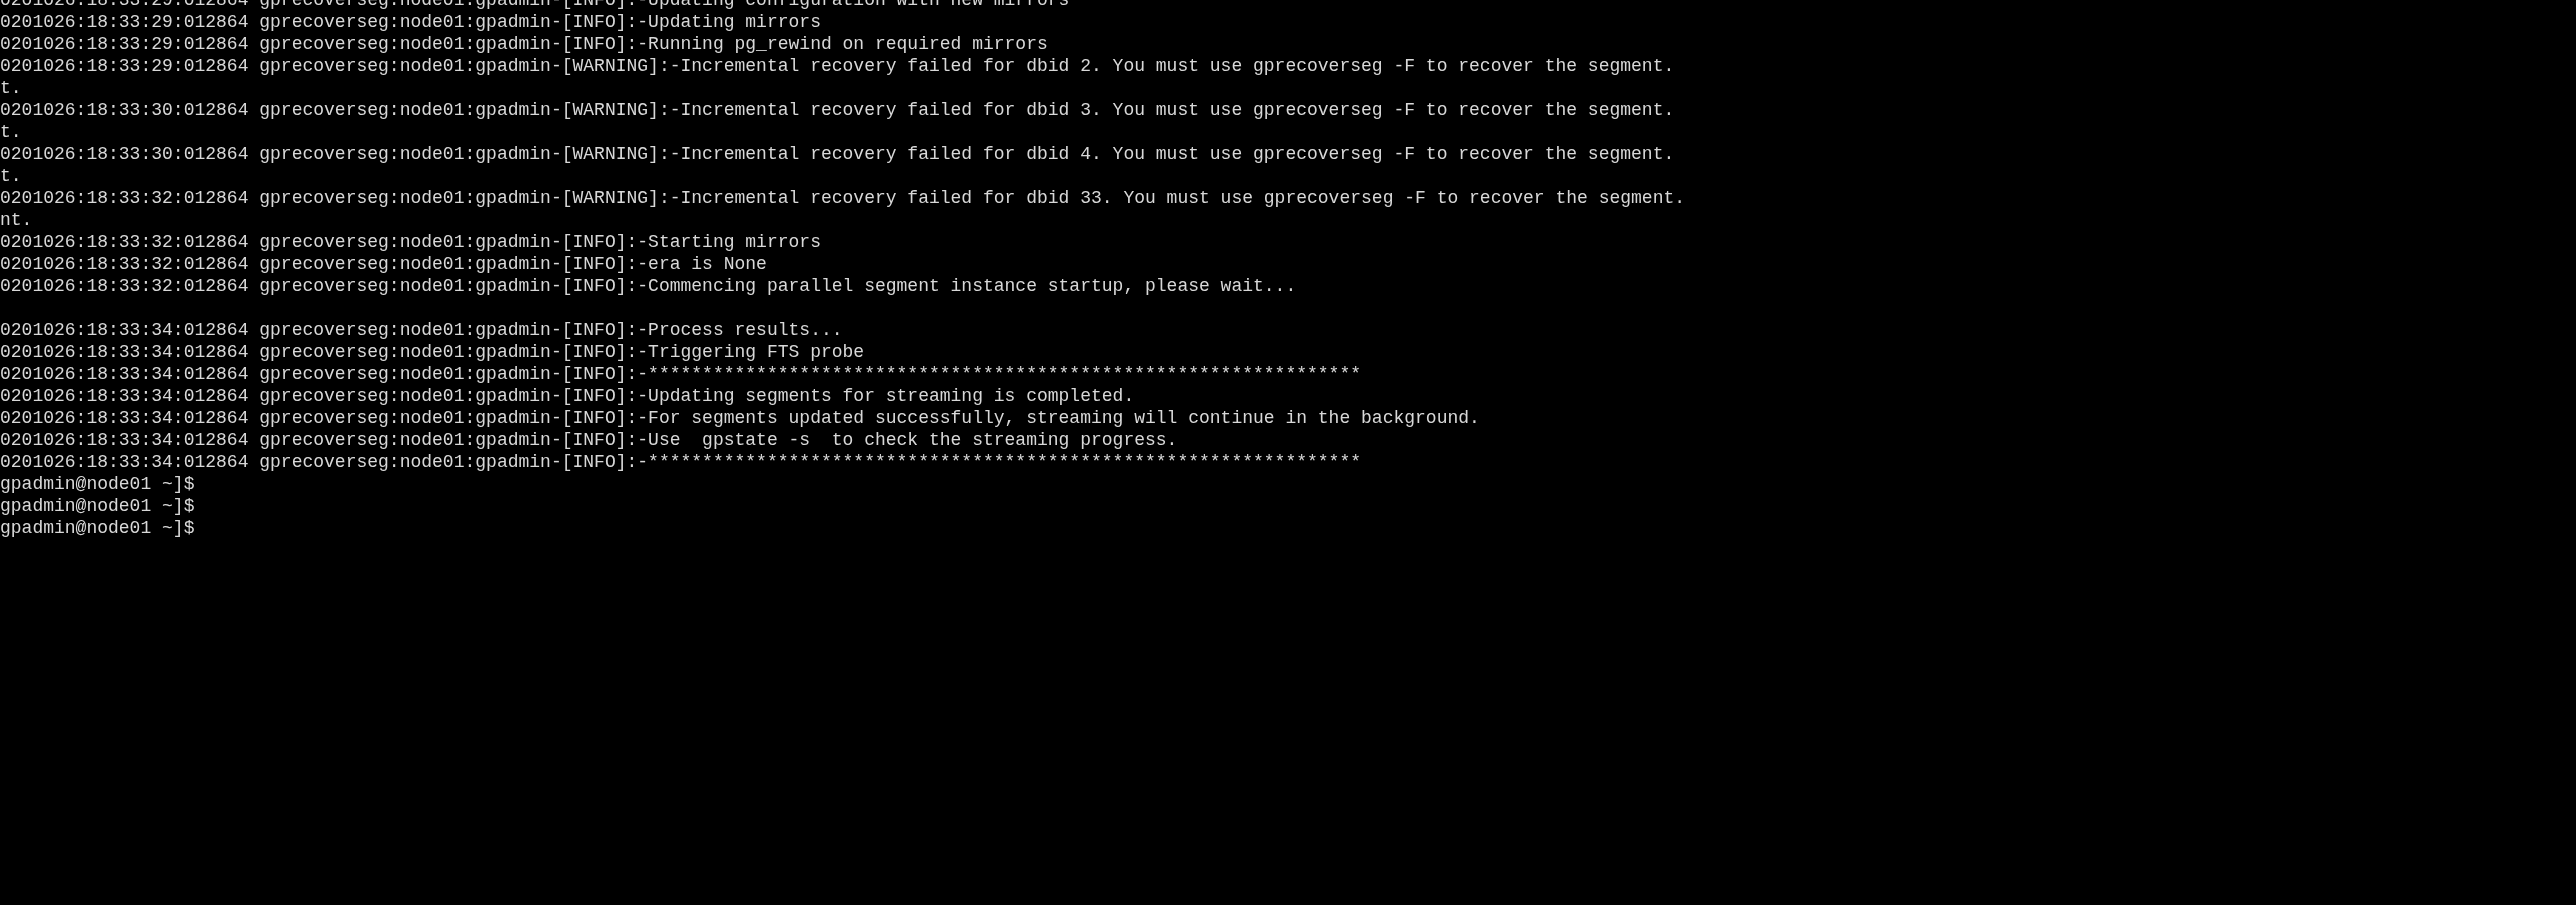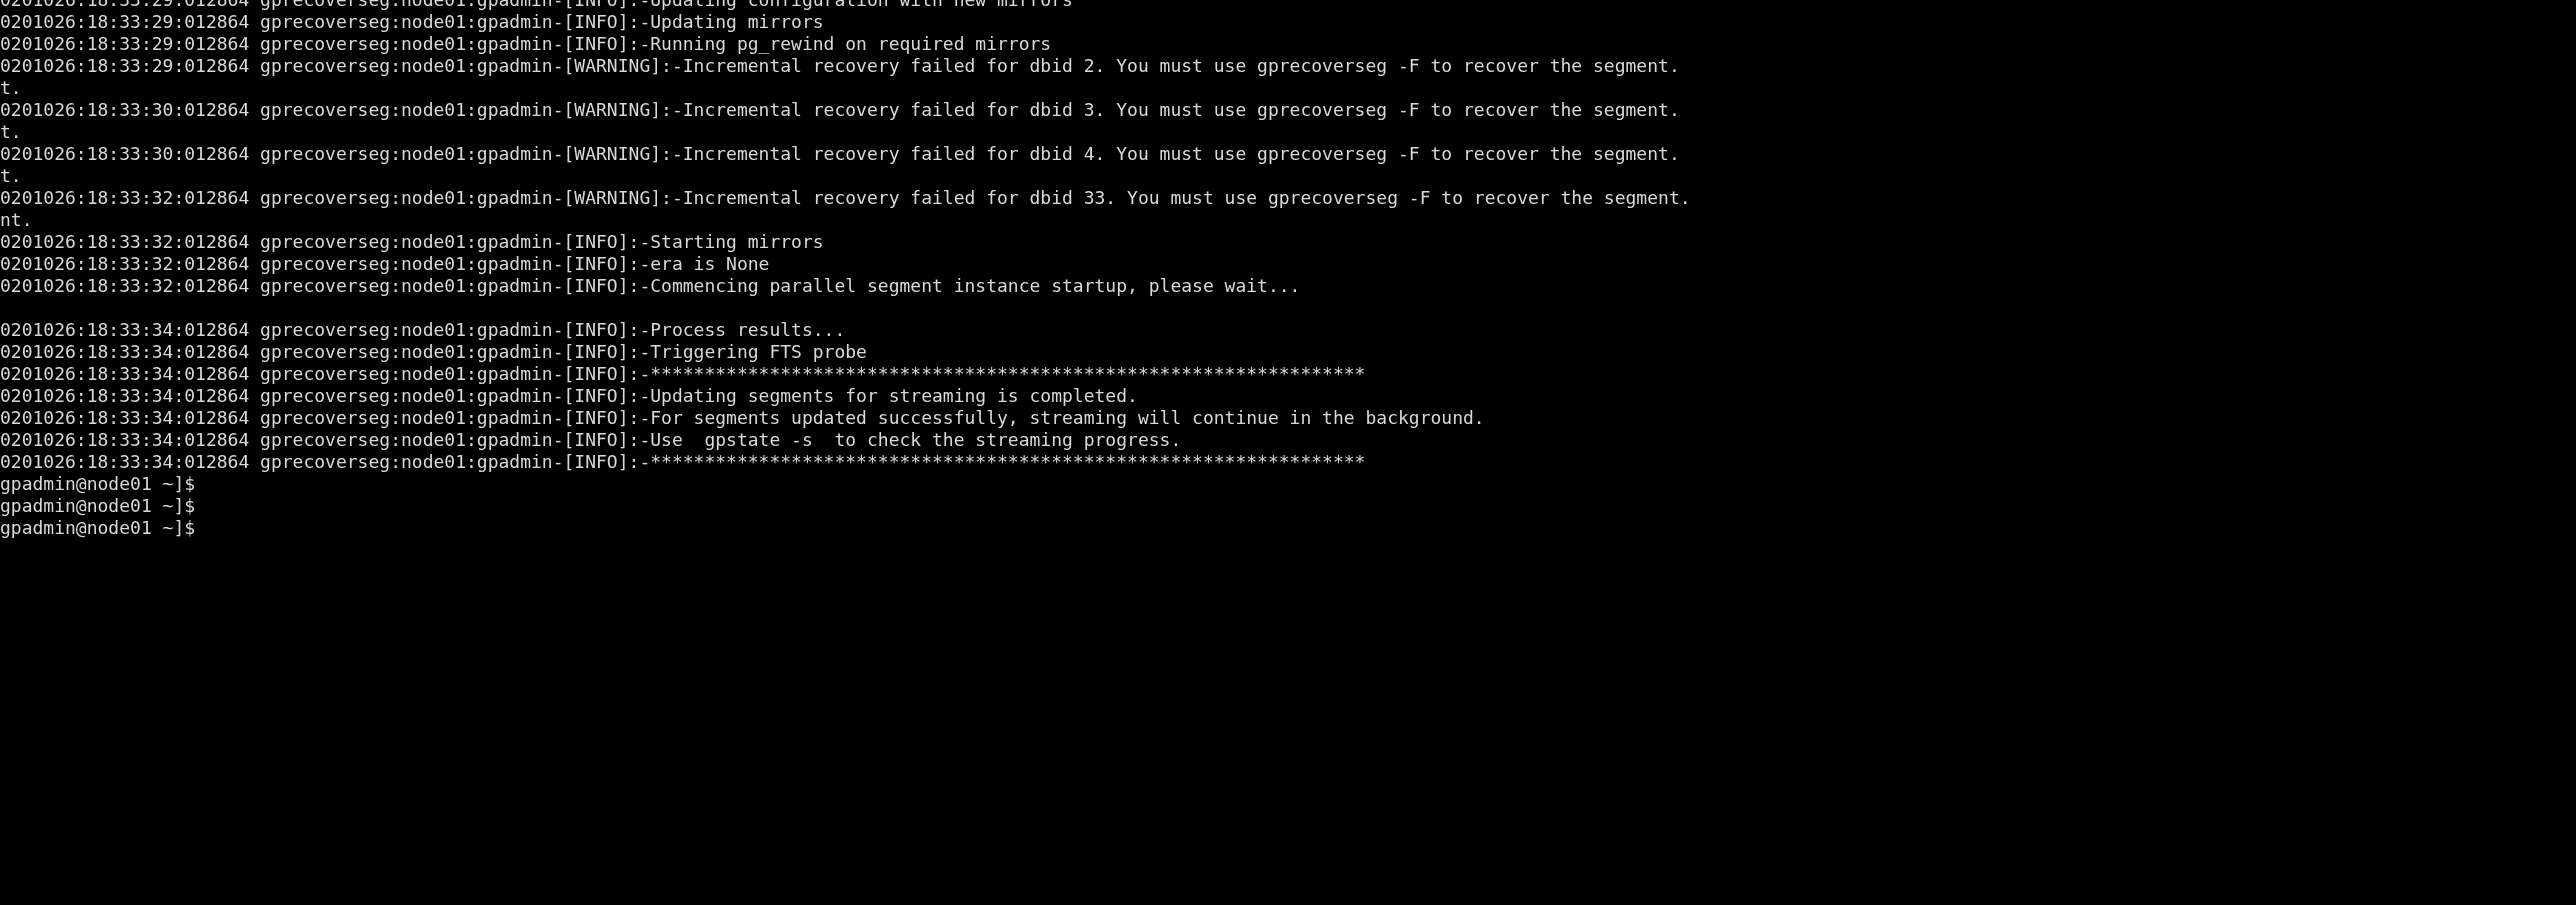--- a/index.html
+++ b/index.html
@@ -32,20 +32,21 @@
     color: #d8d8d8;
     white-space: pre;
     font-weight: 400;
     -webkit-font-smoothing: antialiased;
   }
   .line {
     height: 22px;
     white-space: pre;
     overflow: hidden;
     text-overflow: clip;
+    font-family: Liberation Mono, monospace;
   }
   .line.blank { }
 </style>
 </head>
 <body>
 
 <div id="terminal">
   <div id="screen"><div class="line">0201026:18:33:29:012864 gprecoverseg:node01:gpadmin-[INFO]:-Updating configuration with new mirrors</div><div class="line">0201026:18:33:29:012864 gprecoverseg:node01:gpadmin-[INFO]:-Updating mirrors</div><div class="line">0201026:18:33:29:012864 gprecoverseg:node01:gpadmin-[INFO]:-Running pg_rewind on required mirrors</div><div class="line">0201026:18:33:29:012864 gprecoverseg:node01:gpadmin-[WARNING]:-Incremental recovery failed for dbid 2. You must use gprecoverseg -F to recover the segment.</div><div class="line">t.</div><div class="line">0201026:18:33:30:012864 gprecoverseg:node01:gpadmin-[WARNING]:-Incremental recovery failed for dbid 3. You must use gprecoverseg -F to recover the segment.</div><div class="line">t.</div><div class="line">0201026:18:33:30:012864 gprecoverseg:node01:gpadmin-[WARNING]:-Incremental recovery failed for dbid 4. You must use gprecoverseg -F to recover the segment.</div><div class="line">t.</div><div class="line">0201026:18:33:32:012864 gprecoverseg:node01:gpadmin-[WARNING]:-Incremental recovery failed for dbid 33. You must use gprecoverseg -F to recover the segment.</div><div class="line">nt.</div><div class="line">0201026:18:33:32:012864 gprecoverseg:node01:gpadmin-[INFO]:-Starting mirrors</div><div class="line">0201026:18:33:32:012864 gprecoverseg:node01:gpadmin-[INFO]:-era is None</div><div class="line">0201026:18:33:32:012864 gprecoverseg:node01:gpadmin-[INFO]:-Commencing parallel segment instance startup, please wait...</div><div class="line blank"></div><div class="line">0201026:18:33:34:012864 gprecoverseg:node01:gpadmin-[INFO]:-Process results...</div><div class="line">0201026:18:33:34:012864 gprecoverseg:node01:gpadmin-[INFO]:-Triggering FTS probe</div><div class="line">0201026:18:33:34:012864 gprecoverseg:node01:gpadmin-[INFO]:-******************************************************************</div><div class="line">0201026:18:33:34:012864 gprecoverseg:node01:gpadmin-[INFO]:-Updating segments for streaming is completed.</div><div class="line">0201026:18:33:34:012864 gprecoverseg:node01:gpadmin-[INFO]:-For segments updated successfully, streaming will continue in the background.</div><div class="line">0201026:18:33:34:012864 gprecoverseg:node01:gpadmin-[INFO]:-Use  gpstate -s  to check the streaming progress.</div><div class="line">0201026:18:33:34:012864 gprecoverseg:node01:gpadmin-[INFO]:-******************************************************************</div><div class="line">gpadmin@node01 ~]$</div><div class="line">gpadmin@node01 ~]$</div><div class="line">gpadmin@node01 ~]$</div></div>
 </div>
 

